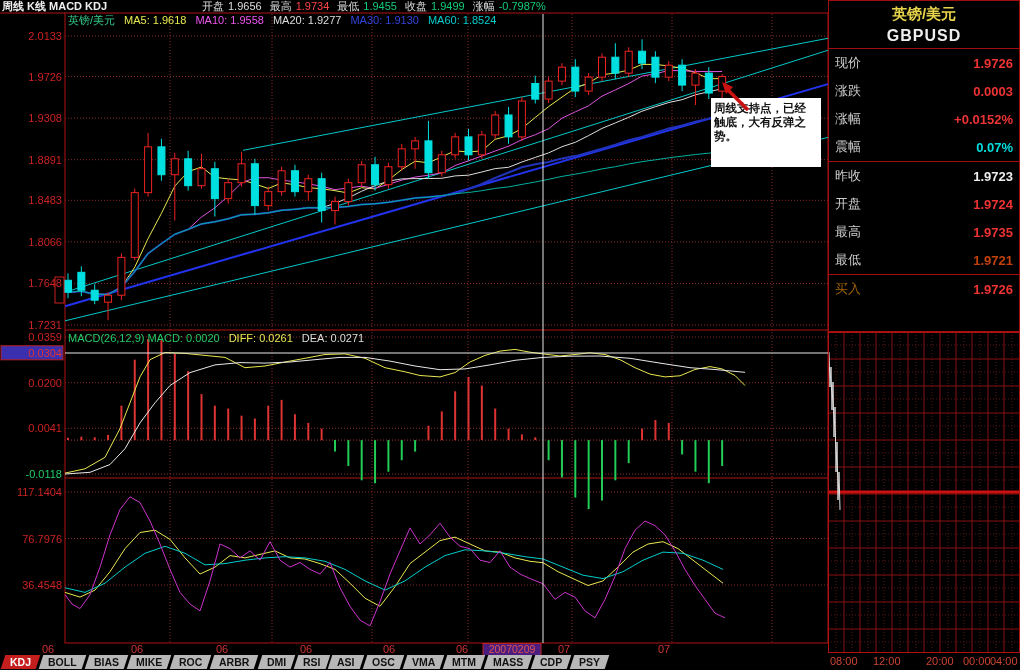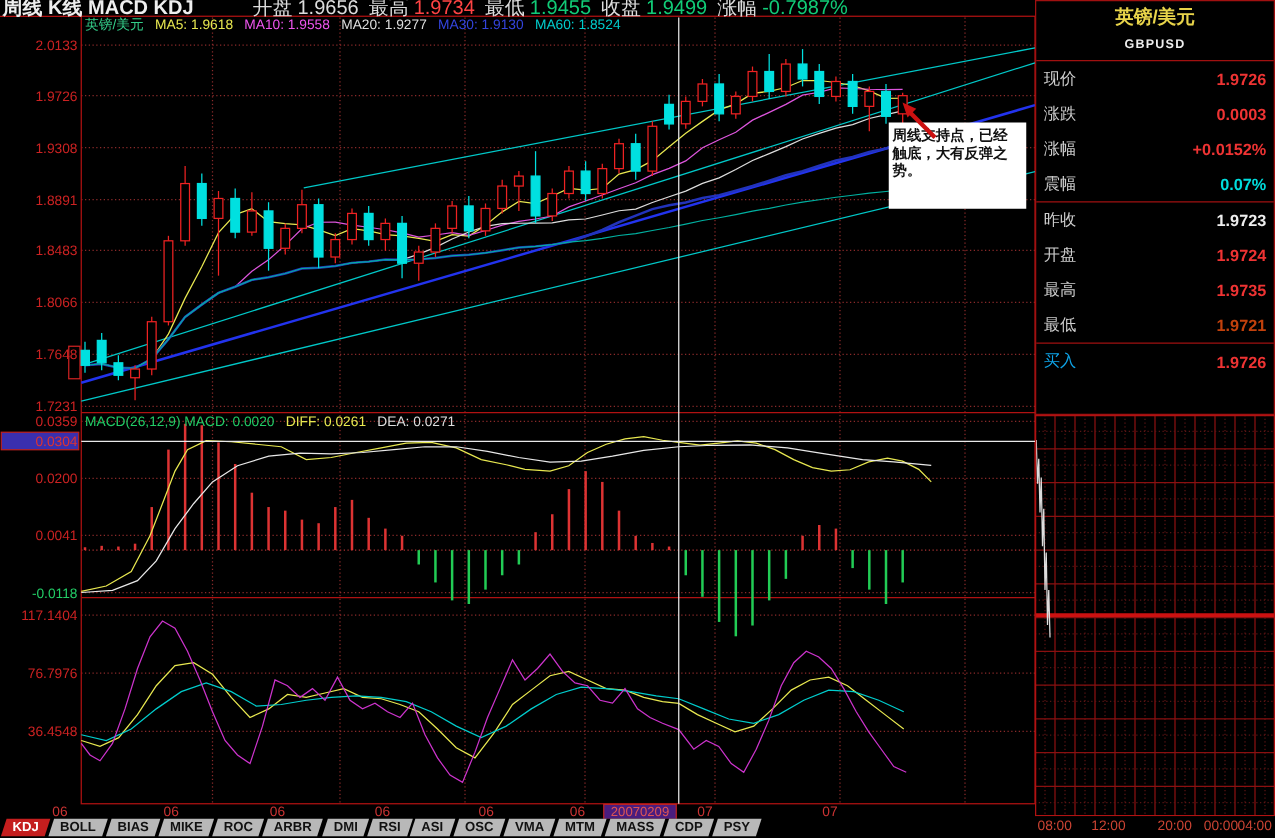--- a/index.html
+++ b/index.html
@@ -2,36 +2,36 @@
 <html><head>
 <meta charset="utf-8">
 <style>
   html,body{margin:0;padding:0;background:#000;}
   body{width:1020px;height:670px;position:relative;overflow:hidden;
        font-family:"Liberation Sans",sans-serif;-webkit-font-smoothing:none;}
   #stage{position:absolute;left:0;top:0;width:1020px;height:670px;background:#000;}
   svg text{font-family:"Liberation Sans",sans-serif;}
   
   #topbar{position:absolute;left:0;top:0;width:828px;height:13px;display:flex;align-items:center;
-          font-size:16px;line-height:13px;white-space:nowrap;z-index:3;}
+          font-size:11px;line-height:13px;white-space:nowrap;z-index:3;}
   #topbar .tb-title{color:#eee;font-weight:bold;margin-left:2px;width:200px;}
   #topbar .tb-item{margin-right:8px;}
   
   .legend{position:absolute;display:flex;white-space:nowrap;font-size:11px;line-height:12px;z-index:3;}
   #ma-legend{left:68px;top:14px;}
   #macd-legend{left:68px;top:332px;}
   #kdj-legend{left:68px;top:480px;}
   .legend span{margin-right:9px;}
   
   #main-svg{position:absolute;left:0;top:0;z-index:1;}
   
   #quote{position:absolute;left:828px;top:0;width:190px;height:330px;background:#000;
          border:1px solid #a01010;z-index:2;}
   #quote .q-title{height:25px;line-height:26px;text-align:center;color:#e8d44a;font-size:15px;font-weight:bold;}
-  #quote .q-symbol{height:22px;line-height:20px;text-align:center;color:#eee;font-size:10px;font-weight:bold;letter-spacing:1px;}
+  #quote .q-symbol{height:22px;line-height:20px;text-align:center;color:#eee;font-size:16px;font-weight:bold;letter-spacing:1px;}
   #quote .q-group{border-top:1px solid #a01010;}
   .q-row{height:28px;display:flex;align-items:center;justify-content:space-between;padding:0 6px;}
   .q-lab{color:#ccc;font-size:13px;}
   .q-val{font-size:13px;font-weight:bold;}
   
   #grid-svg{position:absolute;left:828px;top:332px;z-index:1;}
   #times{position:absolute;left:828px;top:654px;width:192px;height:16px;z-index:2;font-size:11px;color:#cc4433;}
   #times span{position:absolute;top:1px;}
   
   #tabbar{position:absolute;left:0;top:655px;width:660px;height:15px;display:flex;align-items:flex-start;z-index:3;}
@@ -429,21 +429,21 @@
             <span class="q-lab" style="color: rgb(204, 204, 204);">最高</span>
             <span class="q-val" style="color: rgb(238, 51, 51);">1.9735</span>
           </div>
           <div class="q-row">
             <span class="q-lab" style="color: rgb(204, 204, 204);">最低</span>
             <span class="q-val" style="color: #c2410c;">1.9721</span>
           </div>
         </div>
         <div class="q-group">
           <div class="q-row">
-            <span class="q-lab" style="color: #0ea5e9; font-family: Liberation Serif, serif;">买入</span>
+            <span class="q-lab" style="color: #a16207; font-family: Liberation Serif, serif;">买入</span>
             <span class="q-val" style="color: rgb(238, 51, 51);">1.9726</span>
           </div>
         </div>
       </div>
   </div>
 
   <svg id="grid-svg" width="192" height="321">
       <line x1="0" y1="0" x2="0" y2="321" stroke="#8a1010"></line>
       <line x1="8" y1="0" x2="8" y2="321" stroke="#5a1414" stroke-dasharray="1 2"></line>
       <line x1="16" y1="0" x2="16" y2="321" stroke="#8a1010"></line>

